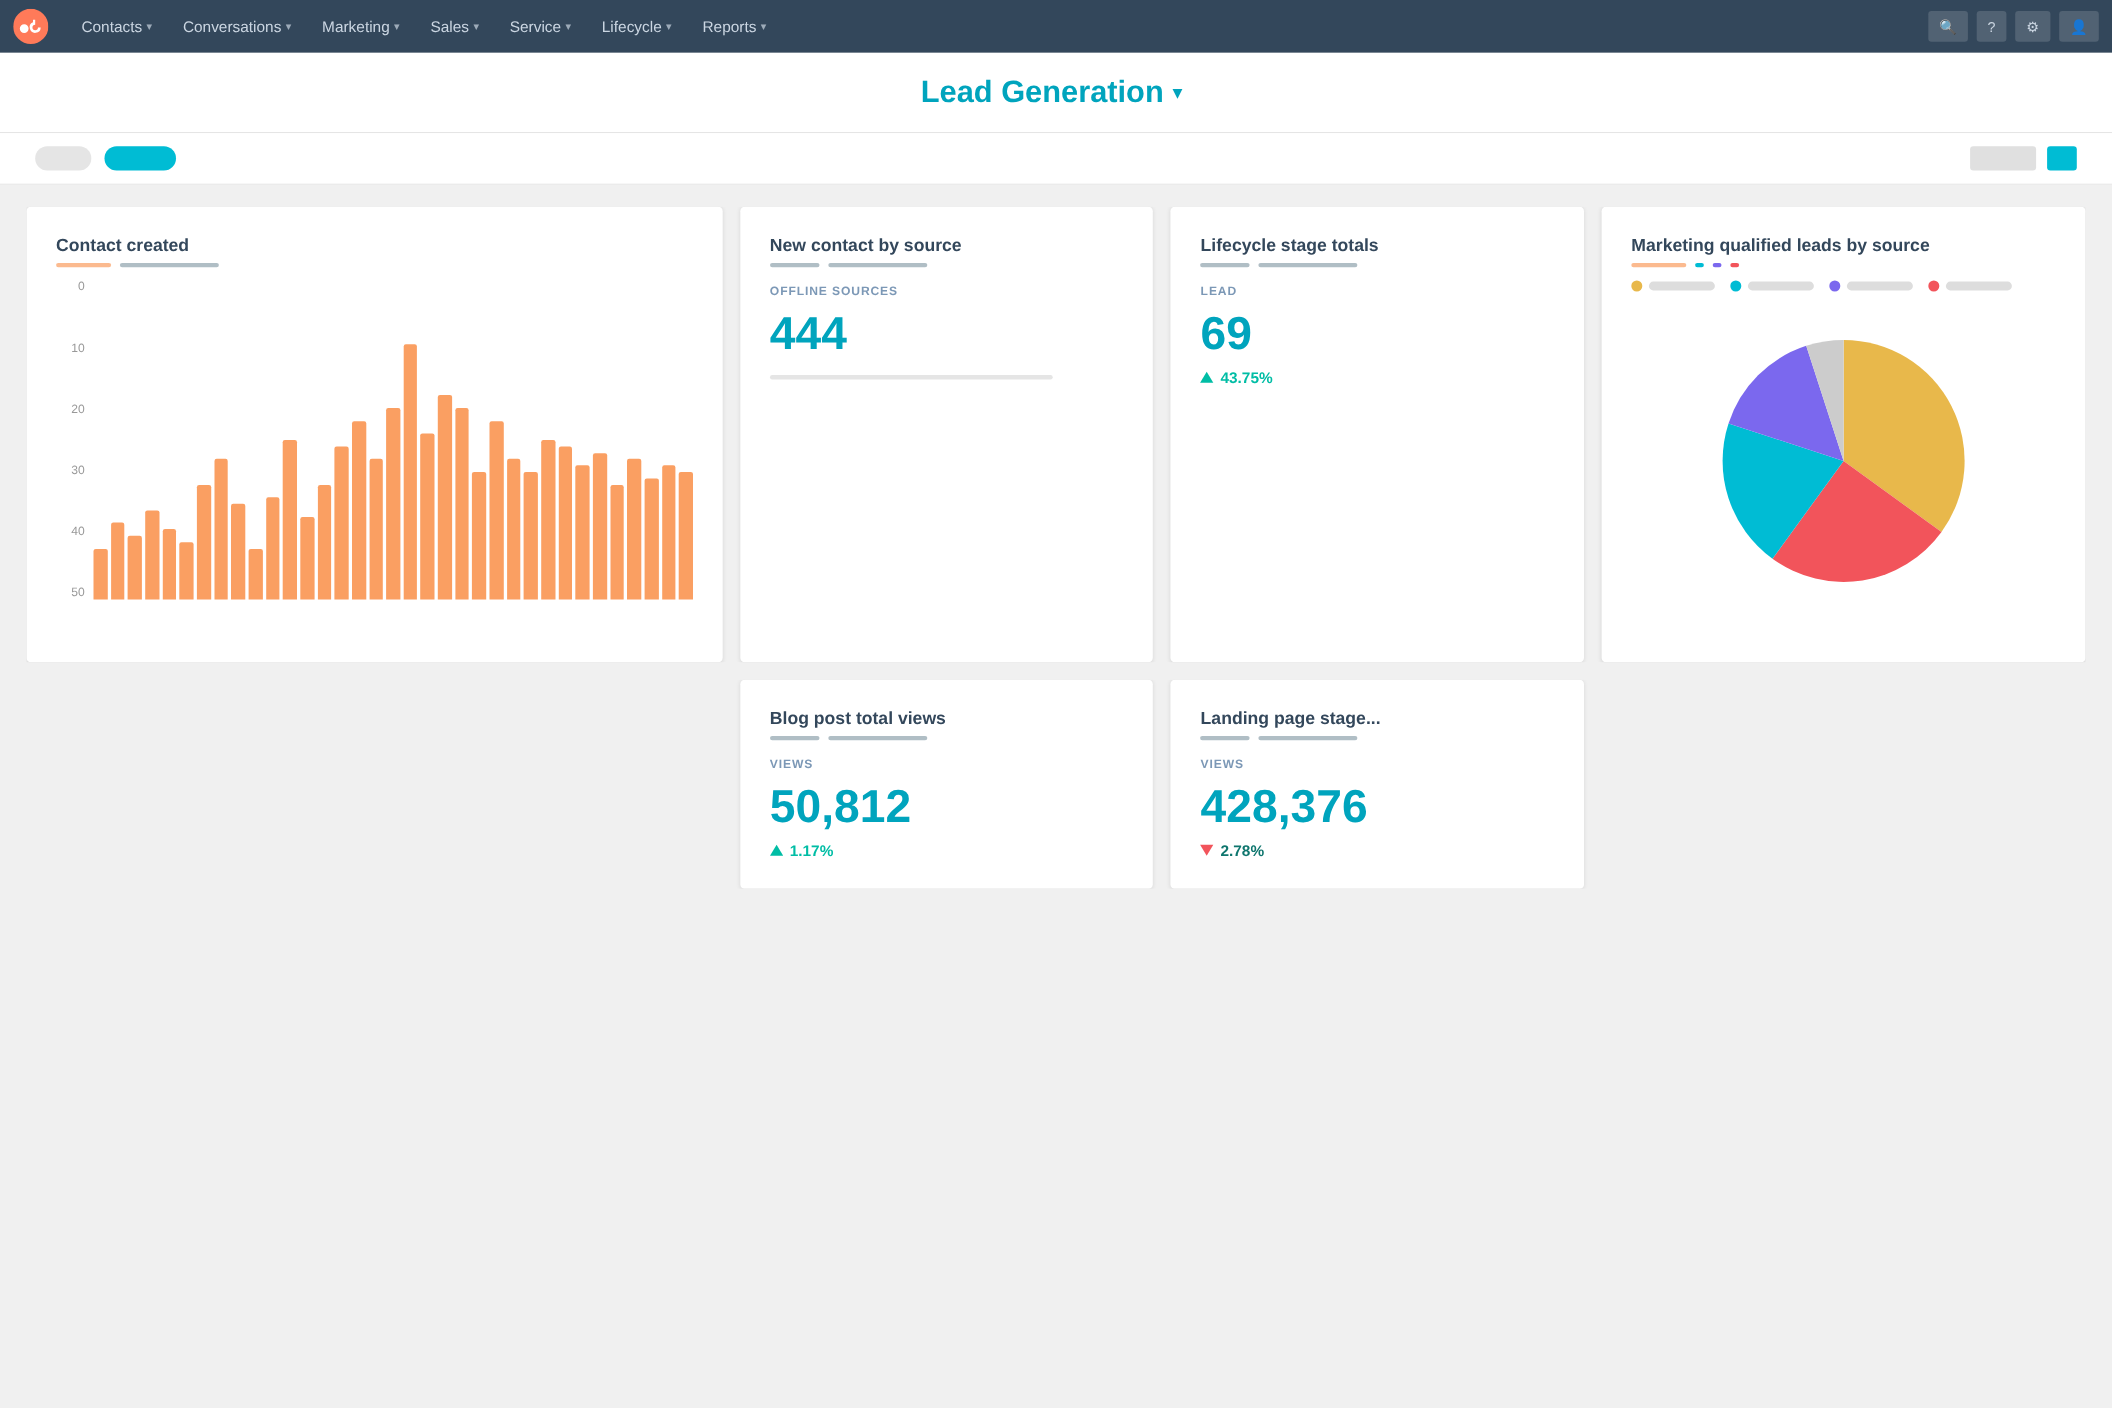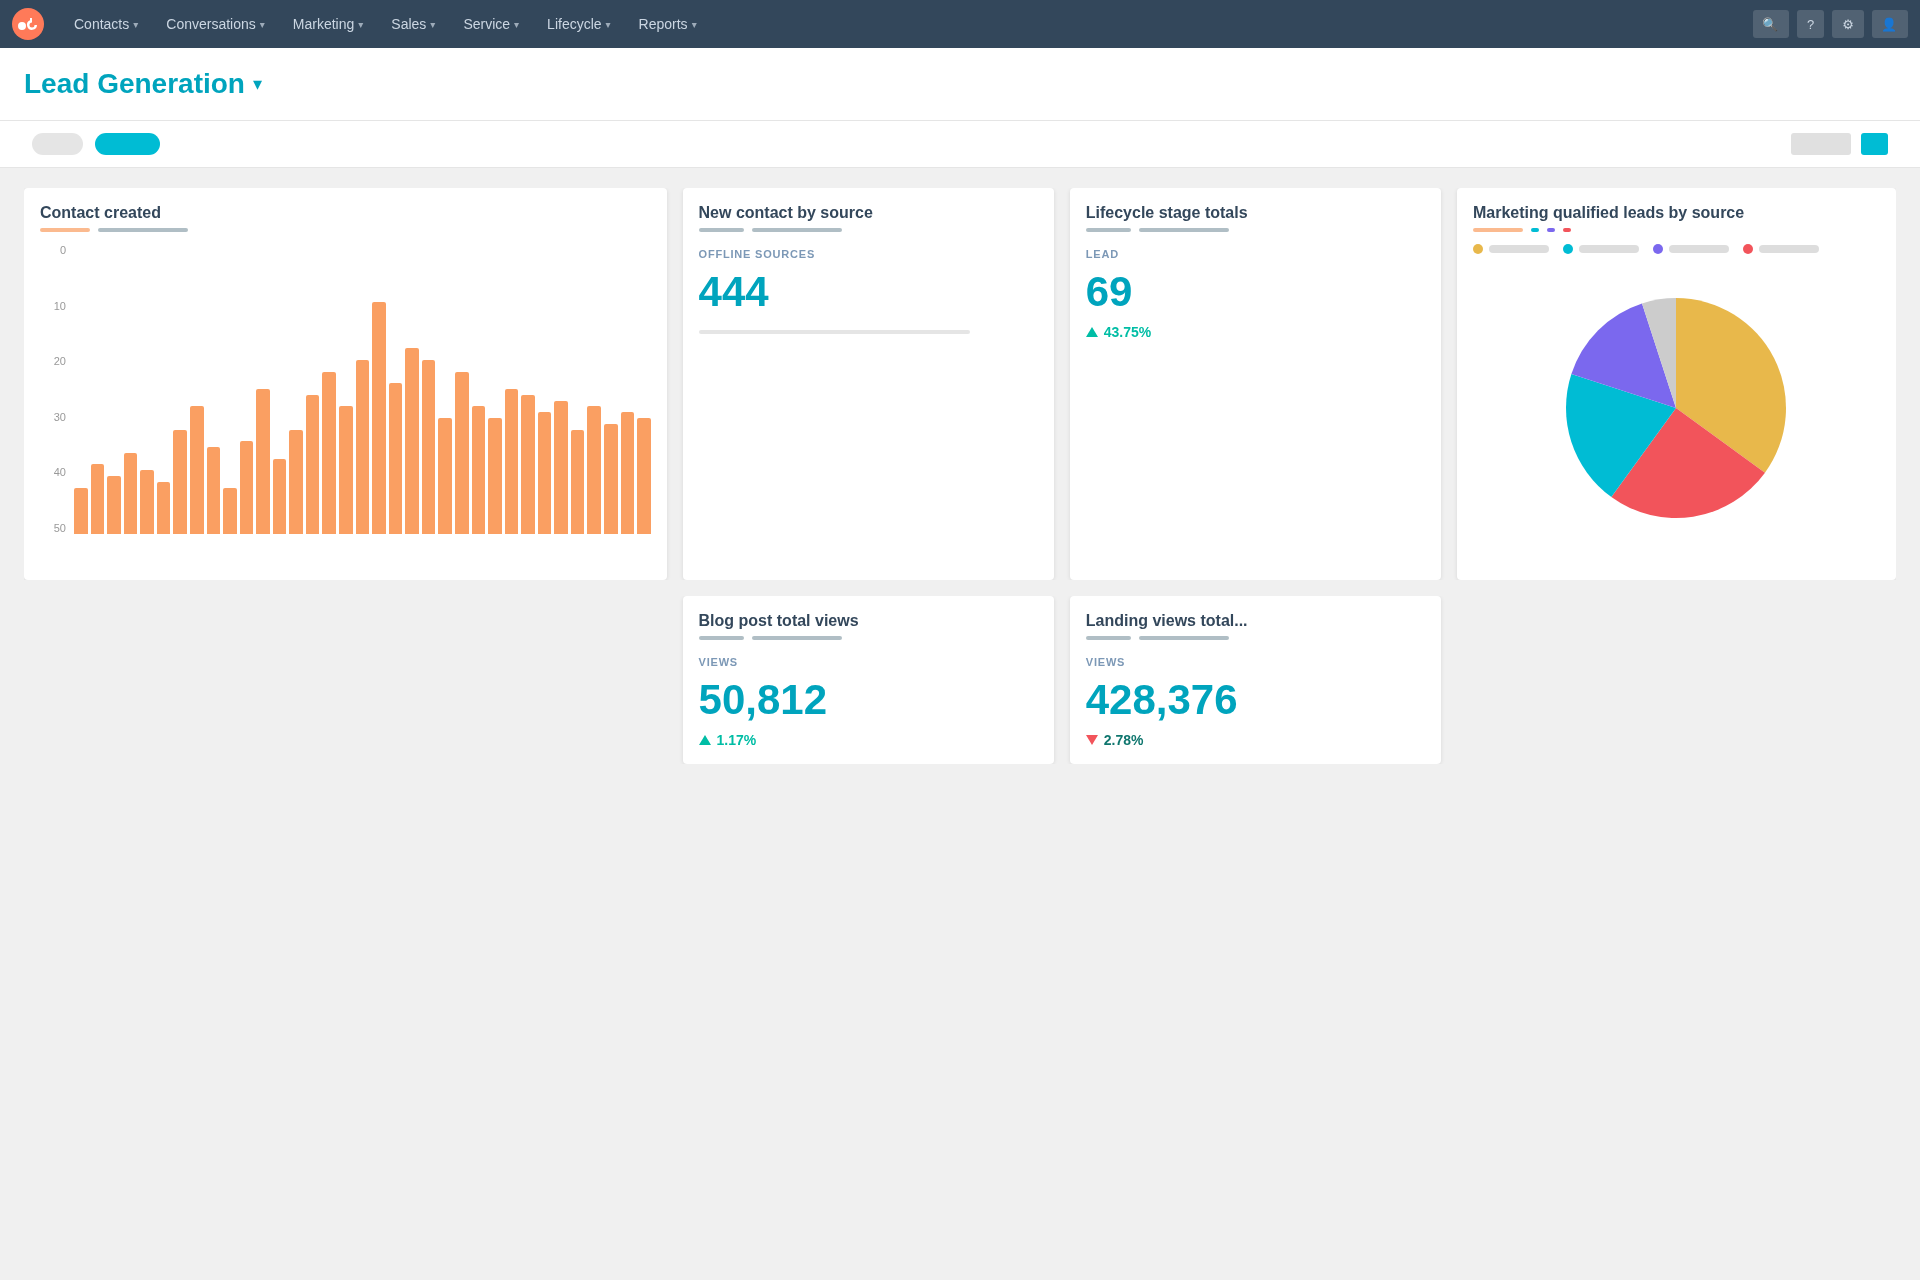--- a/index.html
+++ b/index.html
@@ -58,21 +58,21 @@
       cursor: pointer;
       height: 28px;
     }
 
     
     .page-header {
       background: #fff;
       padding: 20px 32px 20px 24px;
       display: flex;
       align-items: center;
-      justify-content: space-between;
+      justify-content: center;
       border-bottom: 1px solid #e5e5e5;
     }
     .page-title-wrapper {
       display: flex;
       align-items: center;
       gap: 8px;
     }
     .page-title {
       font-size: 28px;
       font-weight: 600;
@@ -152,21 +152,21 @@
     .cards-row {
       display: flex;
       gap: 16px;
       margin-bottom: 16px;
       overflow: hidden;
     }
     .card {
       background: #fff;
       border-radius: 4px;
       box-shadow: 0 1px 4px rgba(0,0,0,0.1);
-      padding: 16px;
+      padding: 27px;
       flex: 1;
       min-width: 0;
     }
     .card-wide {
       flex: 1.8;
     }
     .card-header {
       margin-bottom: 12px;
     }
     .card-title {
@@ -578,21 +578,21 @@
       <div class="metric-label">VIEWS</div>
       <div class="metric-value">50,812</div>
       <div class="metric-change up">
         <div class="triangle-up"></div>
         <span>1.17%</span>
       </div>
     </div>
 
     <div class="card">
       <div class="card-header">
-        <div class="card-title">Landing views total...</div>
+        <div class="card-title">Landing page stage...</div>
         <div class="card-subtitle-line">
           <div class="card-subtitle-bar" style="width:45px; background:#b0bec5"></div>
           <div class="card-subtitle-bar" style="width:90px; background:#b0bec5"></div>
         </div>
       </div>
       <div class="metric-label">VIEWS</div>
       <div class="metric-value">428,376</div>
       <div class="metric-change down">
         <div class="triangle-down"></div>
         <span>2.78%</span>

